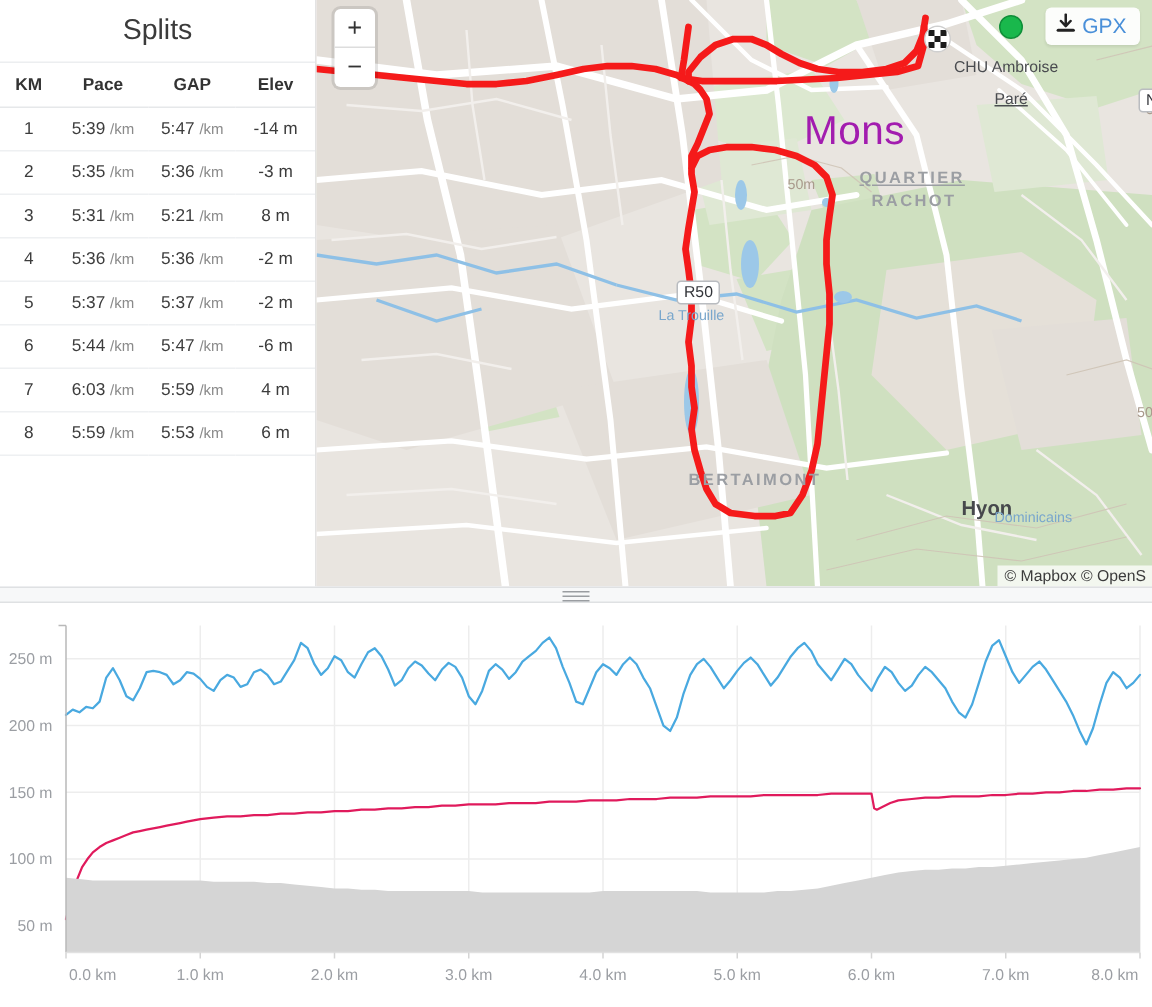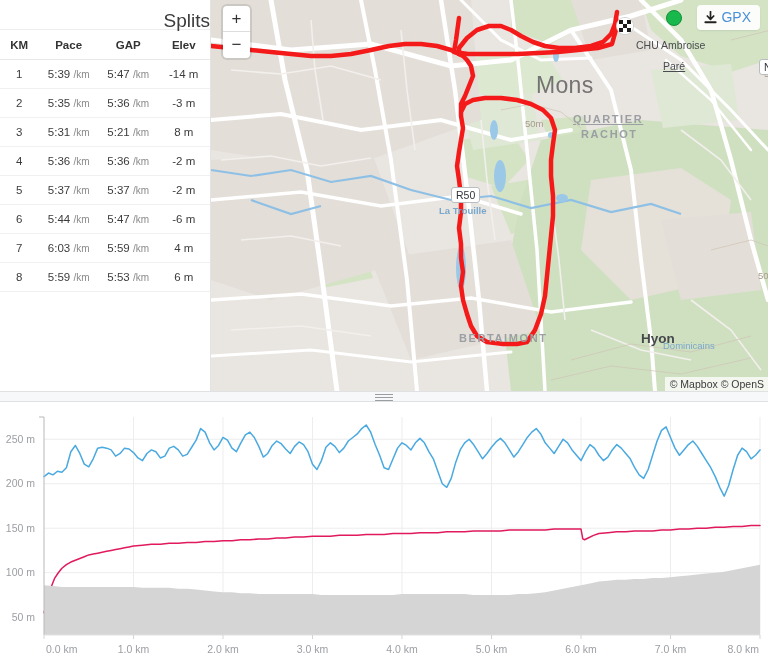--- a/index.html
+++ b/index.html
@@ -19,22 +19,22 @@
   }
 
   
   #splits-panel {
     width: 211px; height: 391px;
     background: #fff;
     position: relative;
     border-right: 1px solid #e3e3e3;
   }
   #splits-title {
-    height: 30px; line-height: 42px;
-    text-align: right;
+    height: 42px; line-height: 42px;
+    text-align: center;
     font-size: 19px; color: #3b3b3b;
     font-weight: 400;
     border-bottom: 1px solid #eceef0;
   }
   table.splits-table {
     width: 100%;
     border-collapse: collapse;
     font-size: 11.5px;
     color: #3c3c3c;
   }
@@ -84,42 +84,42 @@
     user-select: none;
   }
   #zoom-control .zbtn.zoom-in { border-bottom: 1px solid #ddd; }
 
   
   #gpx-button {
     position: absolute; right: 8px; top: 5px;
     background: rgba(255,255,255,0.92);
     border-radius: 4px;
     padding: 4px 9px 5px 7px;
-    display: flex; align-items: flex-end; gap: 4px;
+    display: flex; align-items: flex-start; gap: 4px;
     font-size: 14px;
     color: #4a90d9;
     cursor: pointer;
     z-index: 40;
     box-shadow: 0 1px 2px rgba(0,0,0,0.08);
   }
   #gpx-button svg { display: block; }
 
   
   #map-attribution {
     position: absolute; right: 0; bottom: 0;
     background: rgba(255,255,255,0.75);
     font-size: 10.5px; color: #3b3b3b;
     padding: 1px 4px 1px 5px;
     white-space: nowrap;
     z-index: 40;
   }
 
   
   .mlabel { position: absolute; white-space: nowrap; pointer-events: none; z-index: 20; }
-  .mlabel.city   { font-size: 23px; color: #737373; letter-spacing: .3px; }
+  .mlabel.city   { font-size: 27px; color: #a21caf; letter-spacing: .3px; }
   .mlabel.town   { font-size: 13.5px; color: #46484c; font-weight: 700; }
   .mlabel.hood   { font-size: 11px; color: #9b9ea3; letter-spacing: 1.6px; font-weight: 700; }
   .mlabel.poi    { font-size: 10.5px; color: #4a4c50; text-align: center; line-height: 11px; }
   .mlabel.contour{ font-size: 9.5px; color: #a99a8c; }
   .mlabel.water  { font-size: 9.5px; color: #7aa7cc; }
   .shield {
     position: absolute; z-index: 22;
     background: #fff; border: 1px solid #b9bcc0;
     border-radius: 3px;
     font-size: 10.5px; color: #33353a;
@@ -339,25 +339,25 @@
         <path d="M406 12 L404 24 L400 34 L392 42 L380 46 L364 48 L348 48
                  L334 46 L322 42 L310 36 L300 30 L290 26 L278 26 L266 30
                  L256 38 L248 48 L248 54" fill="none" stroke="#f51a1a" stroke-width="4.5" stroke-linejoin="round" stroke-linecap="round"></path>
       </g>
     </svg>
 
     <div id="map-labels">
         <div class="mlabel city" style="left: 325px; top: 72px;">Mons</div>
         <div class="mlabel hood" style="left: 362px; top: 113px; text-decoration: underline;">QUARTIER</div>
         <div class="mlabel hood" style="left: 370px; top: 128px;">RACHOT</div>
-        <div class="mlabel hood" style="left: 248px; top: 332px;">BERTAIMONT</div>
+        <div class="mlabel hood" style="left: 248px; top: 314px;">BERTAIMONT</div>
         <div class="mlabel town" style="left: 430px; top: 331px;">Hyon</div>
         <div class="mlabel poi" style="left: 425px; top: 40px;">CHU Ambroise</div>
         <div class="mlabel poi" style="left: 452px; top: 61px; text-decoration: underline;">Paré</div>
-        <div class="mlabel water" style="left: 228px; top: 205px; font-weight: bold;">La Trouille</div>
+        <div class="mlabel water" style="left: 228px; top: 205px;">La Trouille</div>
         <div class="mlabel contour" style="left: 314px; top: 118px;">50m</div>
         <div class="mlabel contour" style="left: 553px; top: 68px;">50m</div>
         <div class="mlabel contour" style="left: 547px; top: 270px;">50m</div>
         <div class="mlabel water" style="left: 452px; top: 340px;">Dominicains</div>
       </div>
     <div id="map-shields">
         <div class="shield" style="left: 548px; top: 59px;">N538</div>
         <div class="shield" style="left: 240px; top: 187px; text-align: right;">R50</div>
       </div>
 

